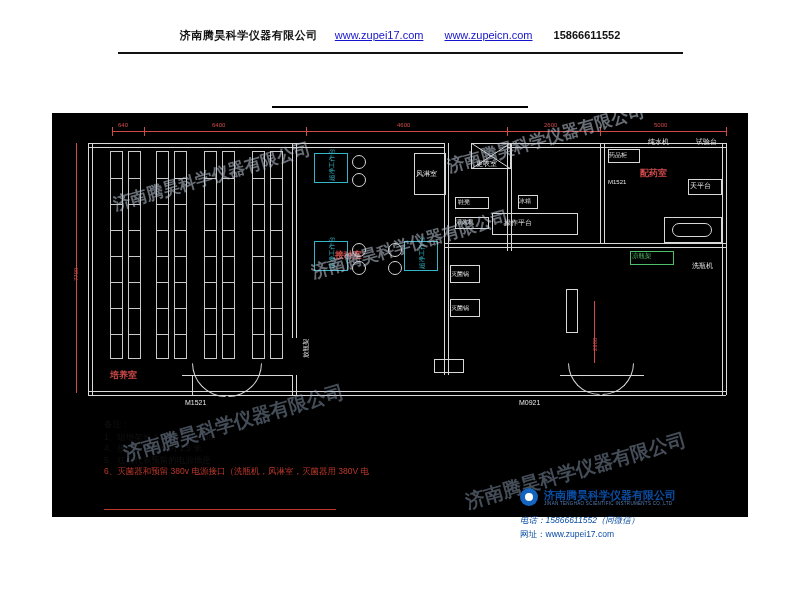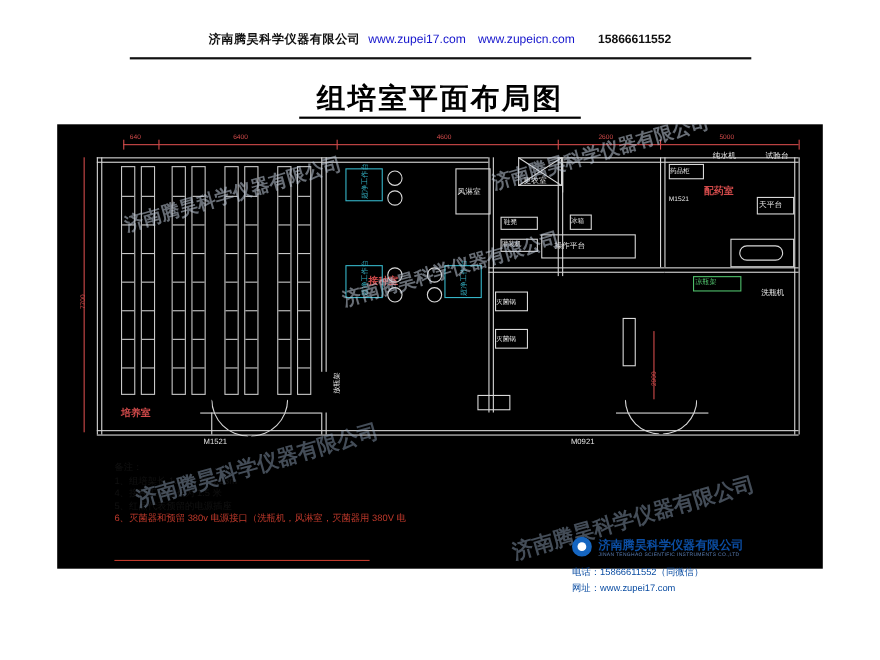--- a/index.html
+++ b/index.html
@@ -28,21 +28,22 @@
     font-size: 11px;
     color: #111;
   }
   .header .company {
     color: #111;
     font-weight: bold;
     letter-spacing: 0.5px;
   }
   .header .link {
     color: #1414cc;
-    margin-left: 4px;
+    text-decoration: underline;
+    margin-left: 14px;
     margin-right: 4px;
   }
   .header .phone {
     color: #111;
     margin-left: 14px;
     font-weight: bold;
   }
   .header-rule {
     position: absolute;
     left: 118px; top: 52px;
@@ -252,20 +253,21 @@
     color: #5b7fb5;
     white-space: nowrap;
     letter-spacing: 0.3px;
   }
   .brand-tel {
     position: absolute;
     left: 0px; top: 27px;
     font-size: 8.5px;
     color: #0b4da2;
     white-space: nowrap;
+    font-style: italic;
   }
   .brand-web {
     position: absolute;
     left: 0px; top: 41px;
     font-size: 8.5px;
     color: #0b4da2;
     white-space: nowrap;
   }
 </style>
 </head>
@@ -274,21 +276,20 @@
 <div class="page">
 
   <div class="header">
     <span class="company">济南腾昊科学仪器有限公司</span>
     <span class="link">www.zupei17.com</span>
     <span class="link">www.zupeicn.com</span>
     <span class="phone">15866611552</span>
   </div>
   <div class="header-rule"></div>
 
-  <div class="doc-title">组培室平面布局图</div>
   <div class="title-underline"></div>
 
   <div class="cad">
 
     <div class="dimline" style="left:60px; top:18px; width:614px;"></div>
     <div class="dimtick" style="left:60px; top:14px; height:9px;"></div>
     <div class="dimtick" style="left:92px; top:14px; height:9px;"></div>
     <div class="dimtick" style="left:254px; top:14px; height:9px;"></div>
     <div class="dimtick" style="left:455px; top:14px; height:9px;"></div>
     <div class="dimtick" style="left:548px; top:14px; height:9px;"></div>

